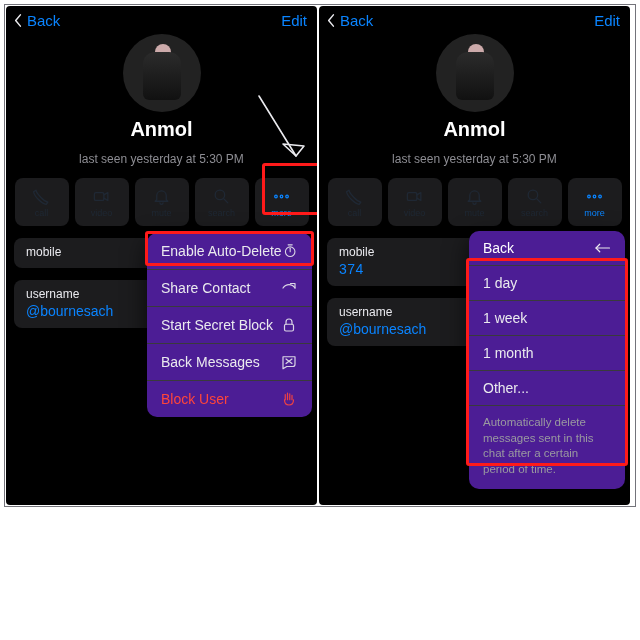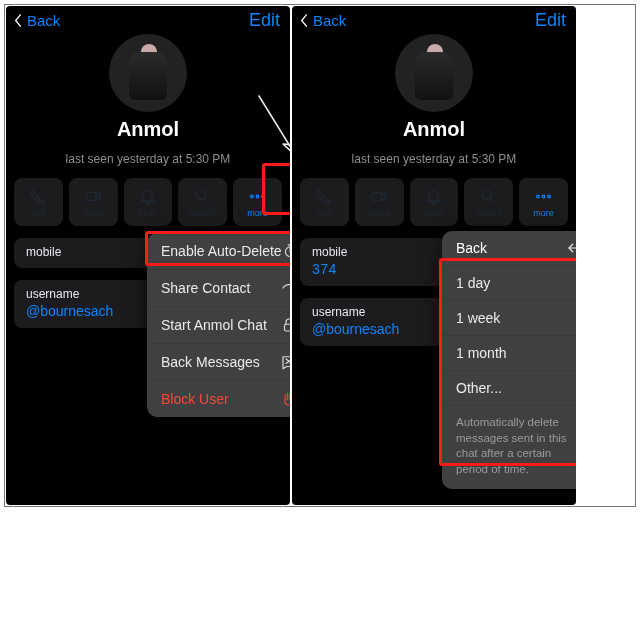--- a/index.html
+++ b/index.html
@@ -14,33 +14,33 @@
       position: absolute;
       left: 4px; top: 4px;
       width: 632px; height: 503px;
       border: 1px solid #73737a;
       background: #fff;
       display: flex;
     }
     .phone {
       position: relative;
       margin: 1px;
-      width: 284px;
+      width: 311px;
       height: 499px;
       background: #000;
       border-radius: 4px;
       overflow: hidden;
       color: #fff;
       font-size: 13px;
     }
     
     .nav { display: flex; align-items: center; justify-content: space-between; height: 28px; padding: 0 6px; }
     .nav-left { display: flex; align-items: center; color: #0a84ff; font-size: 15px; }
     .nav-left svg { width: 13px; height: 15px; margin-right: 2px; }
-    .nav-right { color: #0a84ff; font-size: 18px; padding-right: 4px; }
+    .nav-right { color: #0a84ff; font-size: 15px; padding-right: 4px; }
     
     .avatar-wrap { display: flex; justify-content: center; }
     .avatar {
       width: 78px; height: 78px; border-radius: 50%;
       background: radial-gradient(circle at 55% 35%, #5d6b52 0 14%, #222 15% 100%);
       position: relative; overflow: hidden;
     }
     .avatar::after {
       content: ""; position: absolute; left: 20px; top: 18px; width: 38px; height: 48px;
       background: linear-gradient(#2b2b2b,#111); border-radius: 12px 12px 6px 6px;
@@ -68,21 +68,21 @@
     .act.active .lbl { color: #0a84ff; }
     .act.dim svg *{stroke:#253f5e;}
     
     .cards { margin: 12px 8px 0; }
     .card { background: #1c1c1e; border-radius: 8px; padding: 7px 12px 9px; margin-bottom: 12px; }
     .card .k { font-size: 12px; color:#e9e9ee; }
     .card .v { font-size: 14px; color:#0a84ff; margin-top:2px; }
     .card .v.partial{ letter-spacing:.5px;}
     
     .popover {
-      position: absolute; background: #404040; border-radius: 10px;
+      position: absolute; background: #4c1d95; border-radius: 10px;
       box-shadow: 0 8px 24px rgba(0,0,0,.7);
       overflow: hidden;
     }
     .popover .row {
       display: flex; align-items: center; justify-content: space-between;
       padding: 9px 14px; border-bottom: 1px solid #3a3a3c;
       font-size: 14px; color:#eaeaee; white-space: nowrap;
     }
     .popover .row:last-child { border-bottom: none; }
     .popover .row.danger { color:#ff453a; }
@@ -193,21 +193,21 @@
           </svg>
       </div>
       <div class="row">
         <span>Share Contact</span>
         <svg class="ricon" viewBox="0 0 24 24">
             <path d="M4 12c4-6 12-6 16 0"></path>
             <path d="M14 6l6 0-0 6"></path>
           </svg>
       </div>
       <div class="row">
-        <span>Start Anmol Chat</span>
+        <span>Start Secret Block</span>
         <svg class="ricon" viewBox="0 0 24 24">
             <rect x="6" y="11" width="12" height="9" rx="2"></rect>
             <path d="M8 11V8a4 4 0 018 0v3"></path>
           </svg>
       </div>
       <div class="row">
         <span>Back Messages</span>
         <svg class="ricon" viewBox="0 0 24 24">
             <path d="M4 5h16v10a3 3 0 01-3 3H9l-5 3z"></path>
             <line x1="8" y1="8" x2="16" y2="14"></line>

